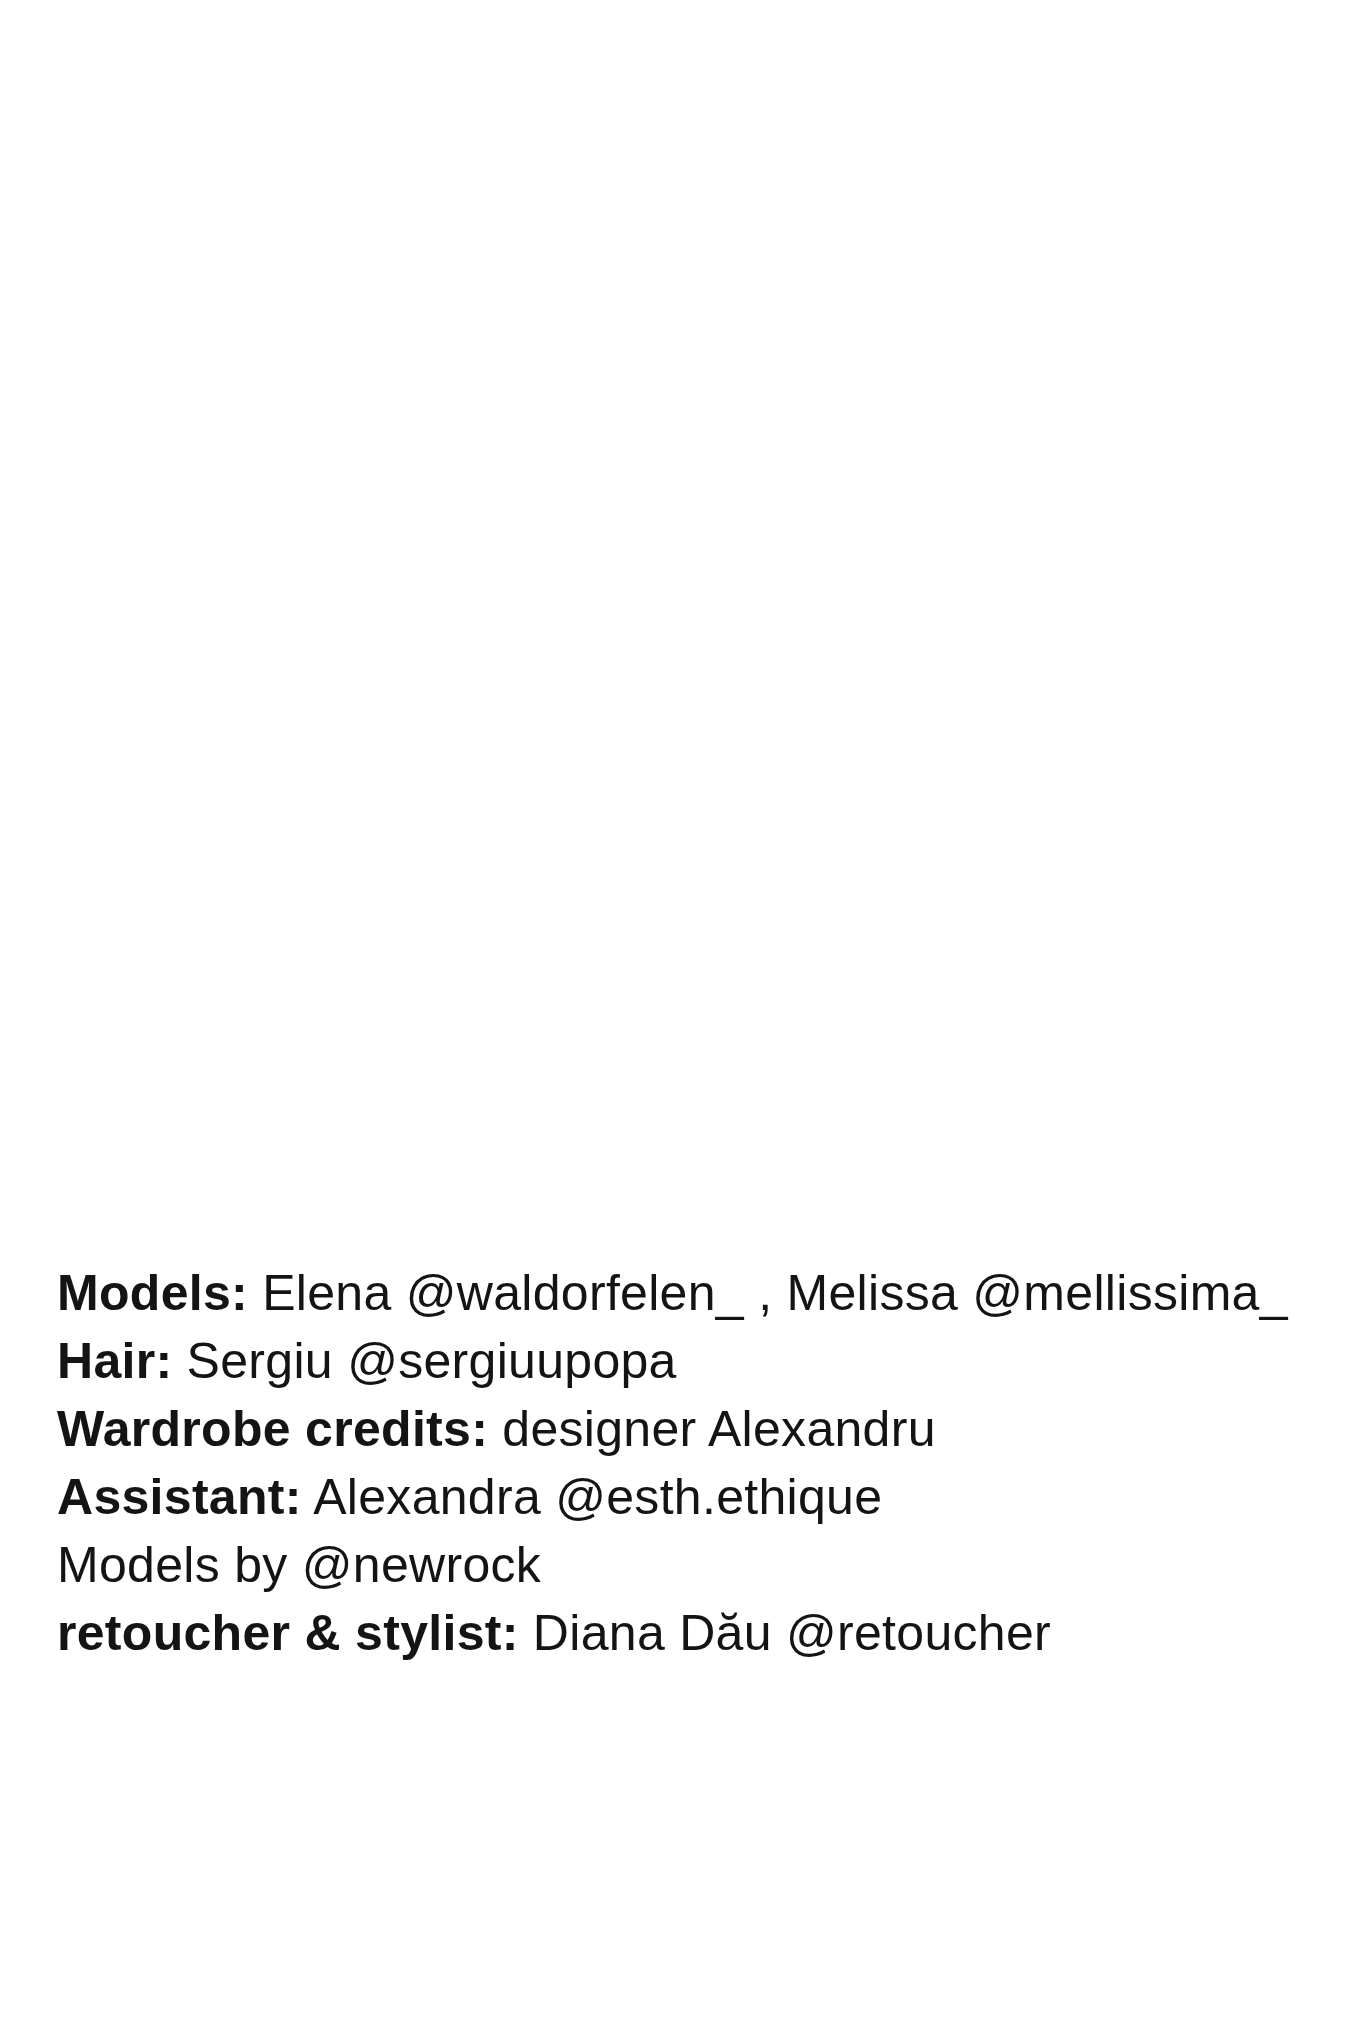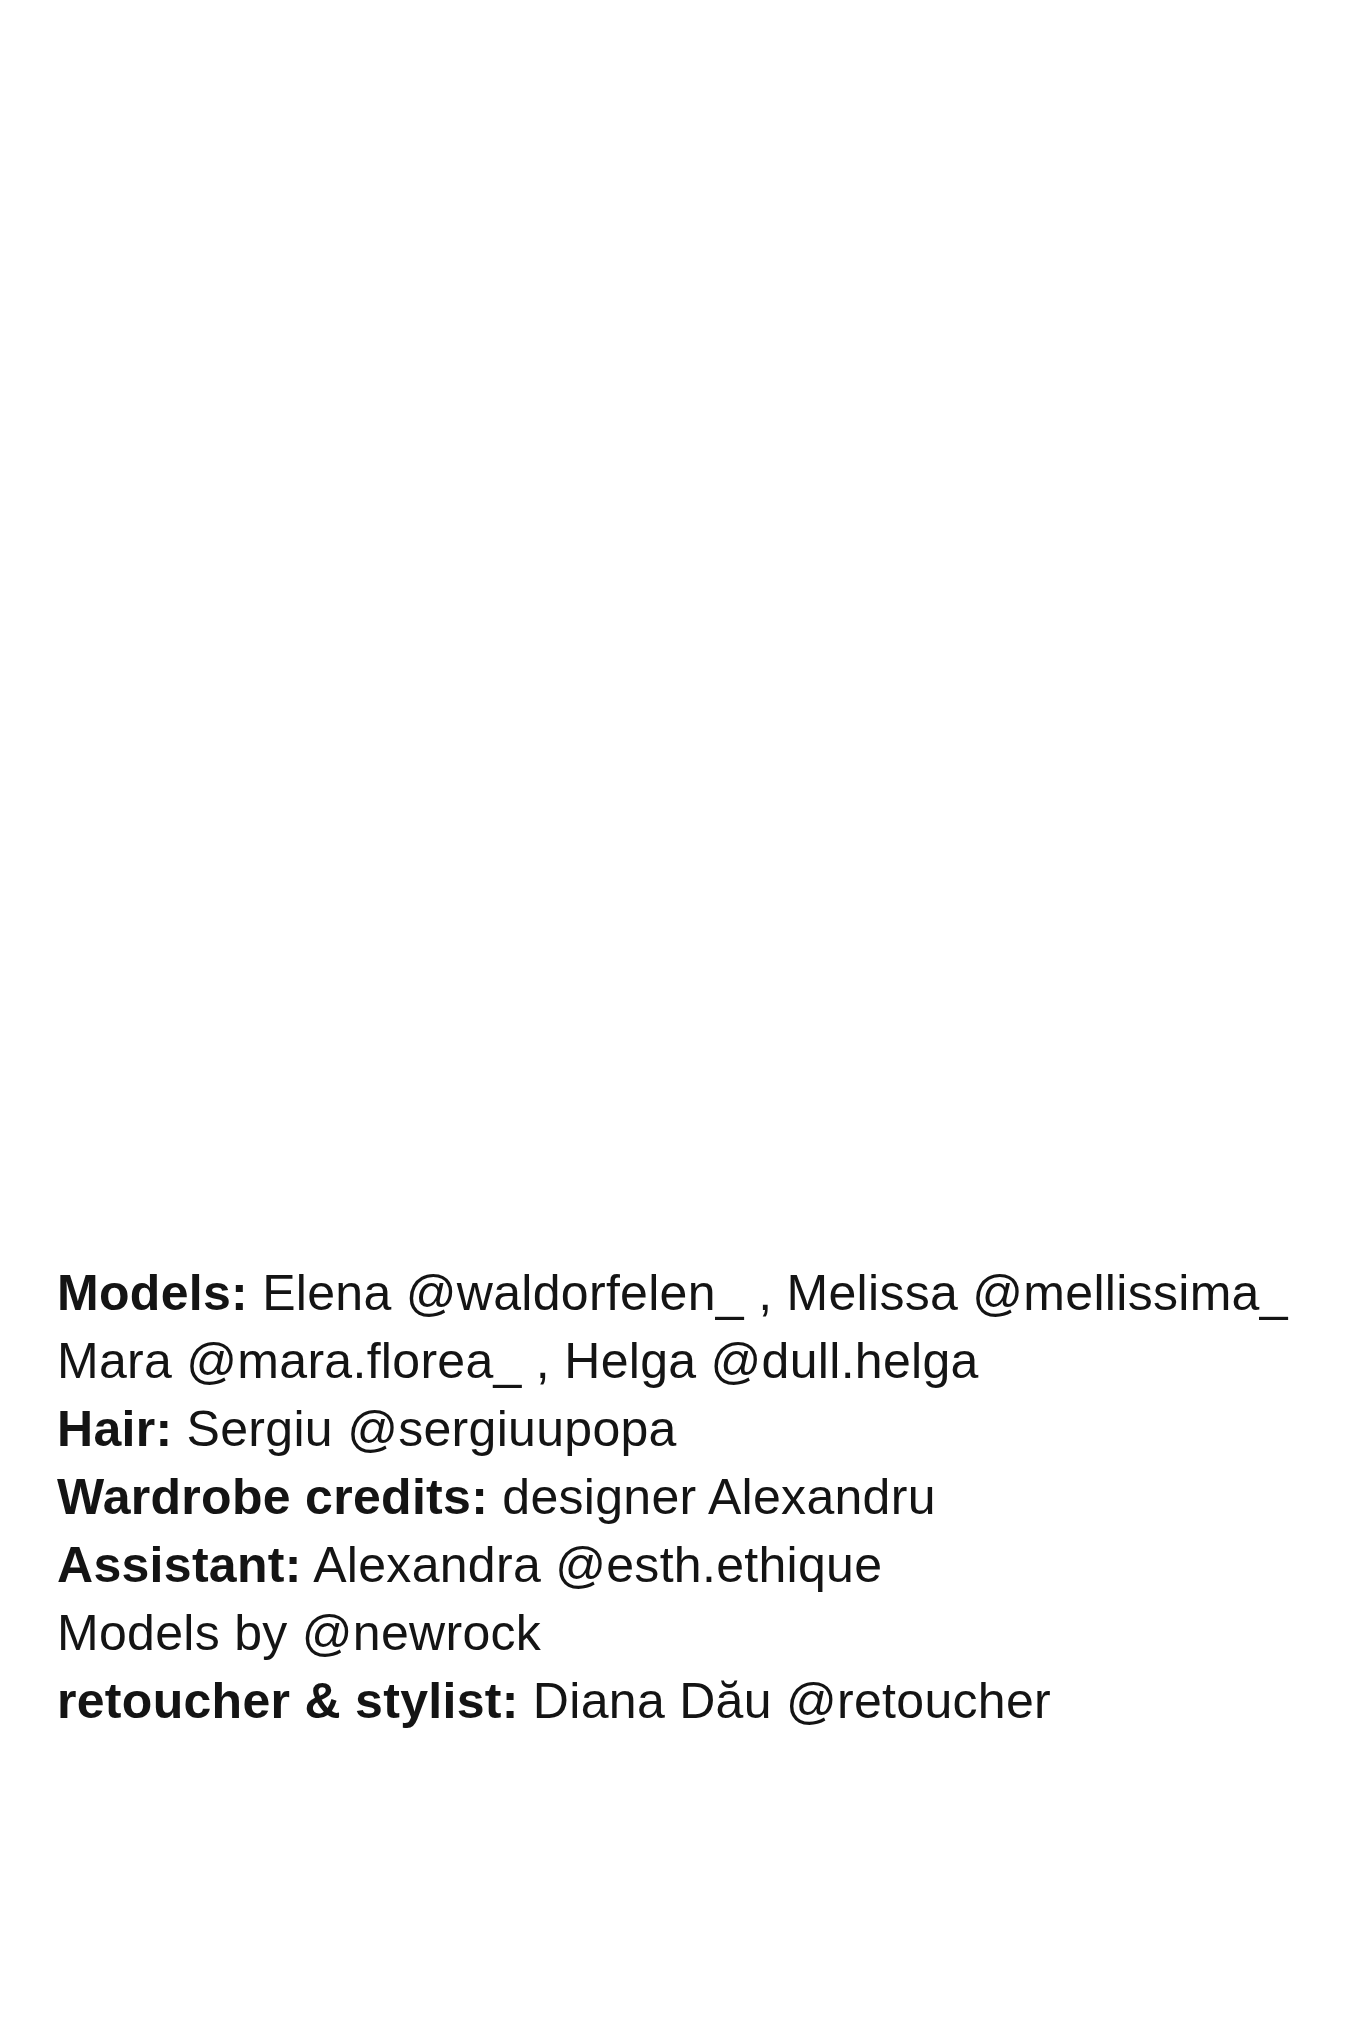--- a/index.html
+++ b/index.html
@@ -31,19 +31,18 @@
   }
   .credit-label {
     font-weight: 700;
   }
 </style>
 </head>
 <body>
 
 <div class="credits-block">
   <div class="credit-line"><span class="credit-label">Models:</span><span class="credit-text"> Elena @waldorfelen_ , Melissa @mellissima_</span></div>
-  <div class="credit-line"><span class="credit-label"></span><span class="credit-text">Mara @mara.florea_ , Helga @dull.helga</span></div>
   <div class="credit-line"><span class="credit-label">Hair:</span><span class="credit-text"> Sergiu @sergiuupopa</span></div>
   <div class="credit-line"><span class="credit-label">Wardrobe credits:</span><span class="credit-text"> designer Alexandru</span></div>
   <div class="credit-line"><span class="credit-label">Assistant:</span><span class="credit-text"> Alexandra @esth.ethique</span></div>
   <div class="credit-line"><span class="credit-label"></span><span class="credit-text">Models by @newrock</span></div>
   <div class="credit-line"><span class="credit-label">retoucher &amp; stylist:</span><span class="credit-text"> Diana Dău @retoucher</span></div>
 </div>
 
 </body></html>

